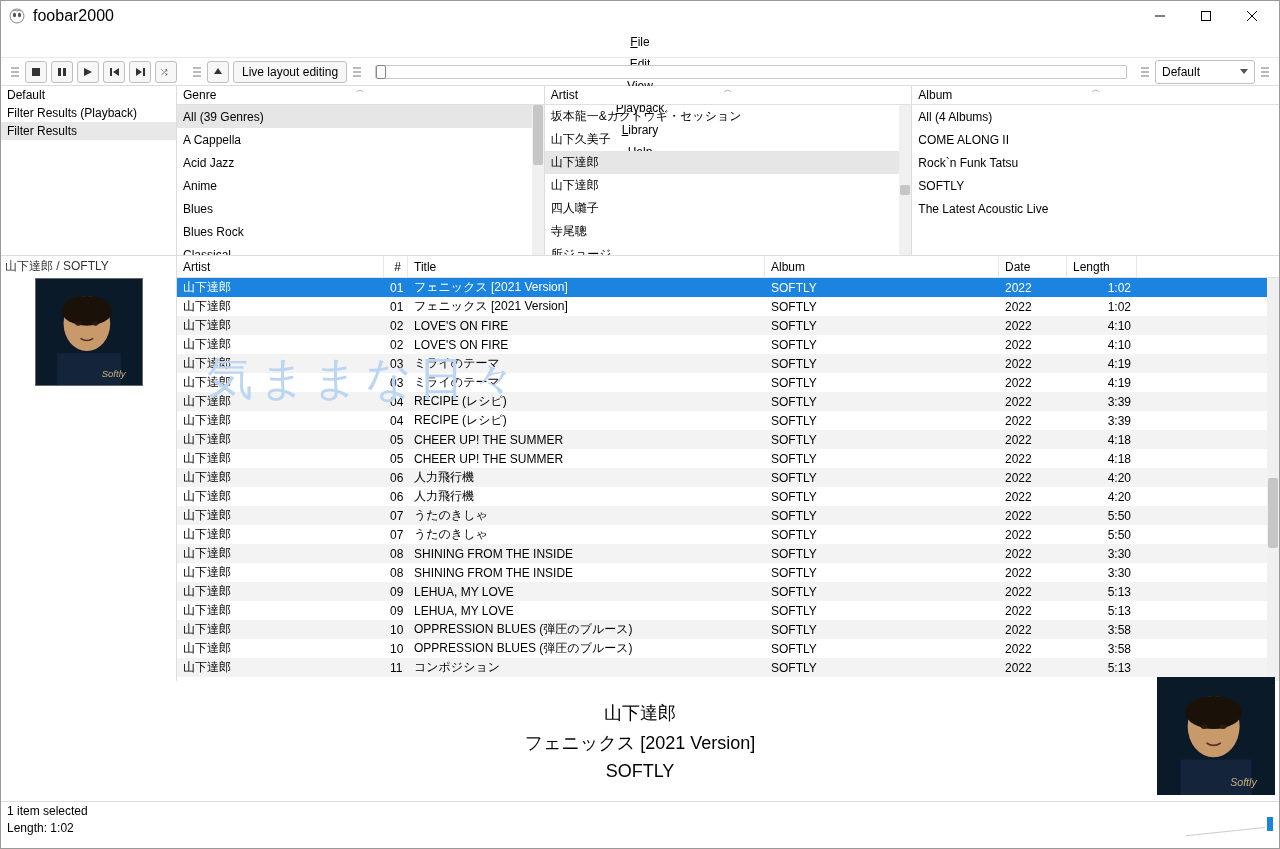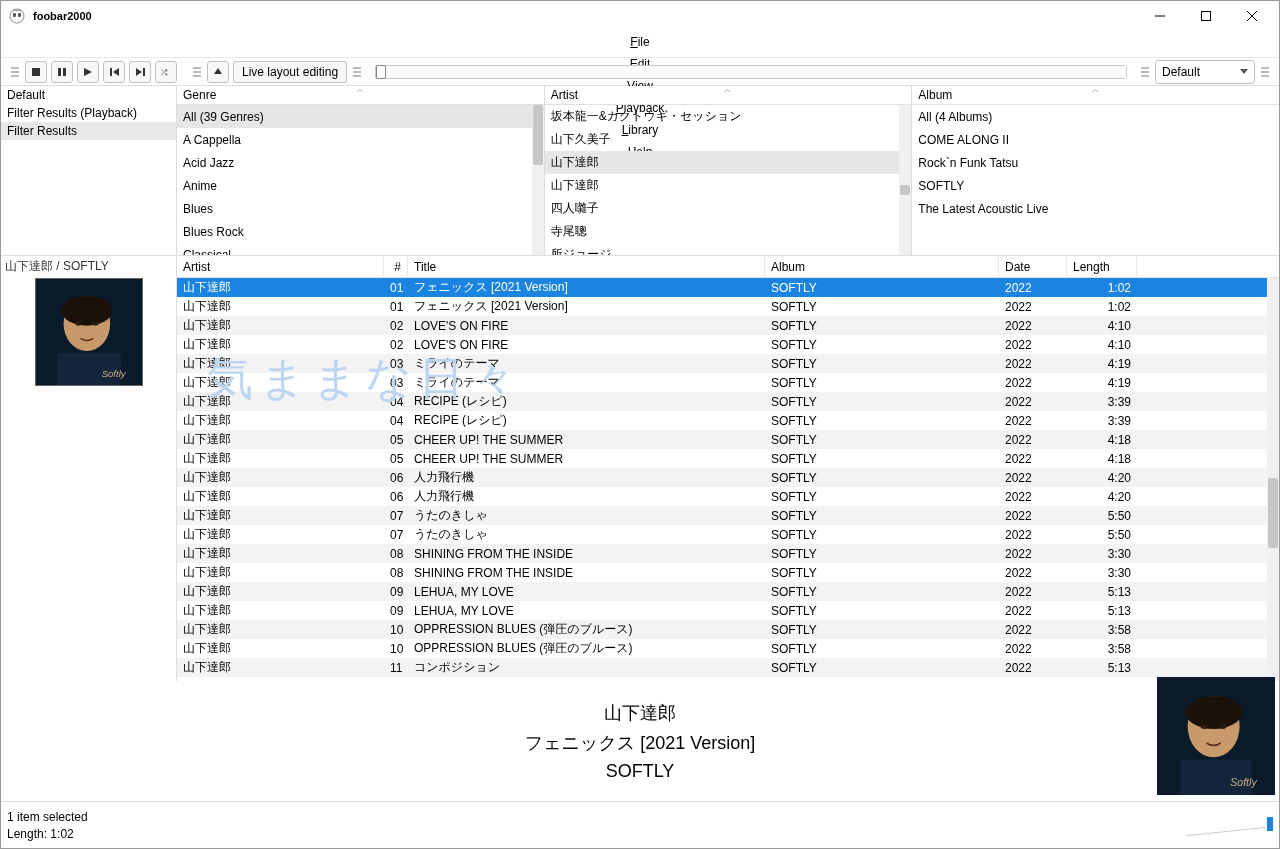--- a/index.html
+++ b/index.html
@@ -18,21 +18,21 @@
   height: 30px;
   display: flex;
   align-items: center;
   padding: 0 4px;
 }
 .titlebar .app-icon {
   width: 16px; height: 16px;
   margin: 0 6px 0 4px;
   display:inline-flex;align-items:center;justify-content:center;
 }
-.titlebar .title { flex: 1; font-size: 11px; padding-left:2px;font-weight:bold;}
+.titlebar .title { flex: 1; font-size: 16px; padding-left:2px;}
 .win-btns { display:flex; }
 .win-btn { width: 46px; height: 30px; display:flex; align-items:center; justify-content:center; }
 
 .menubar {
   height: 26px;
   display:flex;
   align-items:center;
   padding: 0 8px;
   gap: 0;
   flex-direction: column;
@@ -152,21 +152,21 @@
 .np-l2{font-size:18px}
 .np-l3{font-size:18px}
 .np-art{
   position:absolute;right:4px;bottom:6px;width:118px;height:118px;
   background:#0b1420;
 }
 
 .status{
   height:36px;
   border-top:1px solid #ddd;
-  padding:8px 6px;
+  padding:2px 6px;
   position:relative;
 }
 .status .l{height:17px}
 .mini-vol{position:absolute;right:4px;bottom:4px;width:90px;height:18px}
 .mini-vol .bar{position:absolute;right:2px;top:2px;width:6px;height:14px;background:#1b84e0}
 .mini-vol .line{position:absolute;left:0;right:10px;top:12px;height:1px;background:#ccc;transform:rotate(-6deg);transform-origin:right center}
 
 .face-svg{width:100%;height:100%}
 </style>
 </head>

